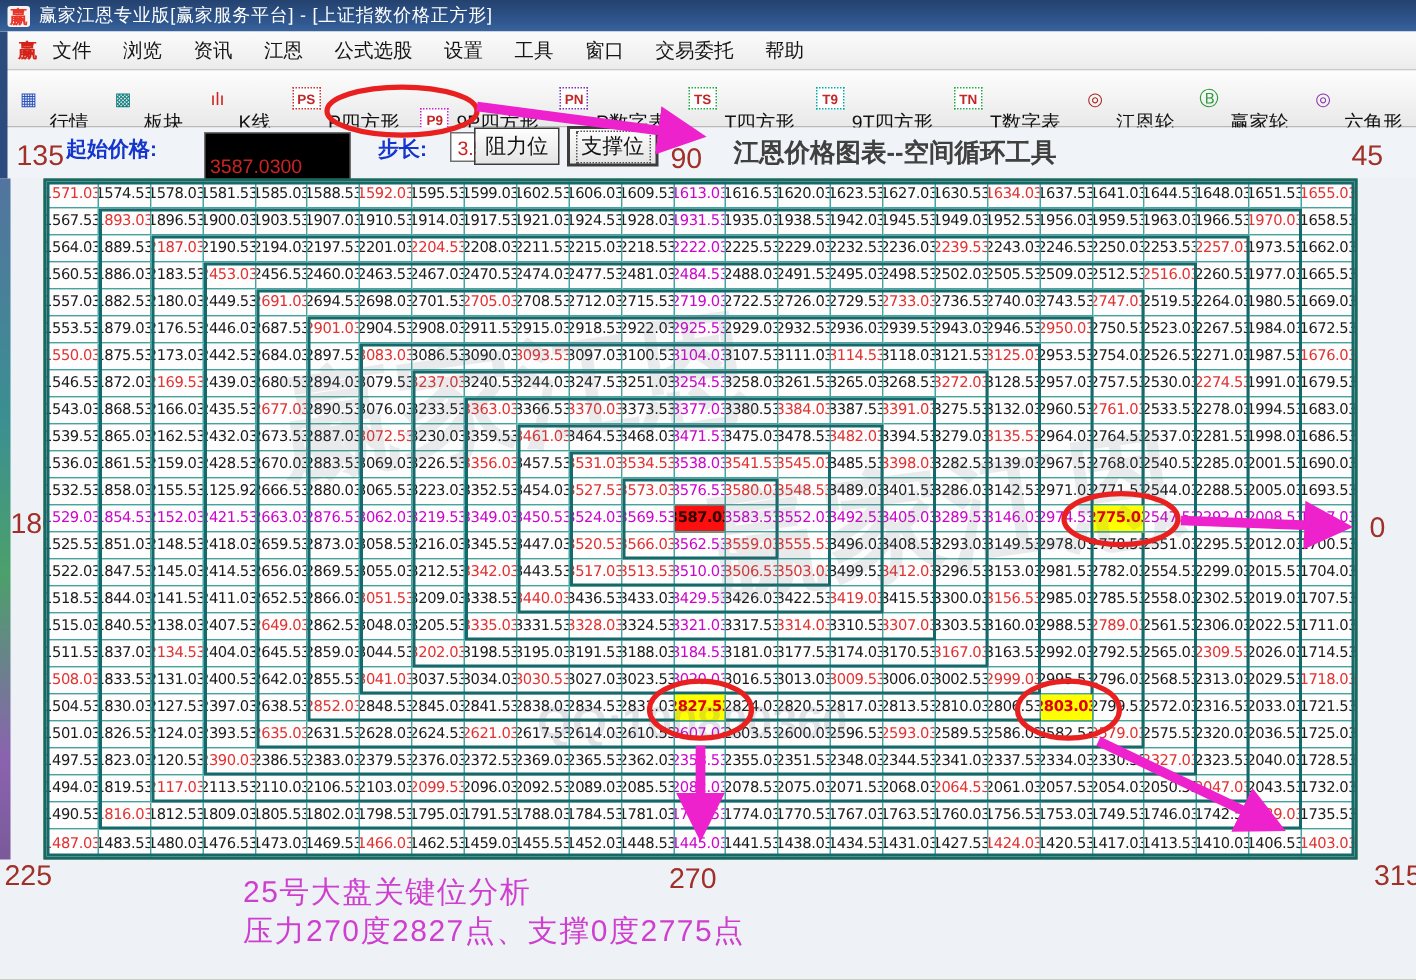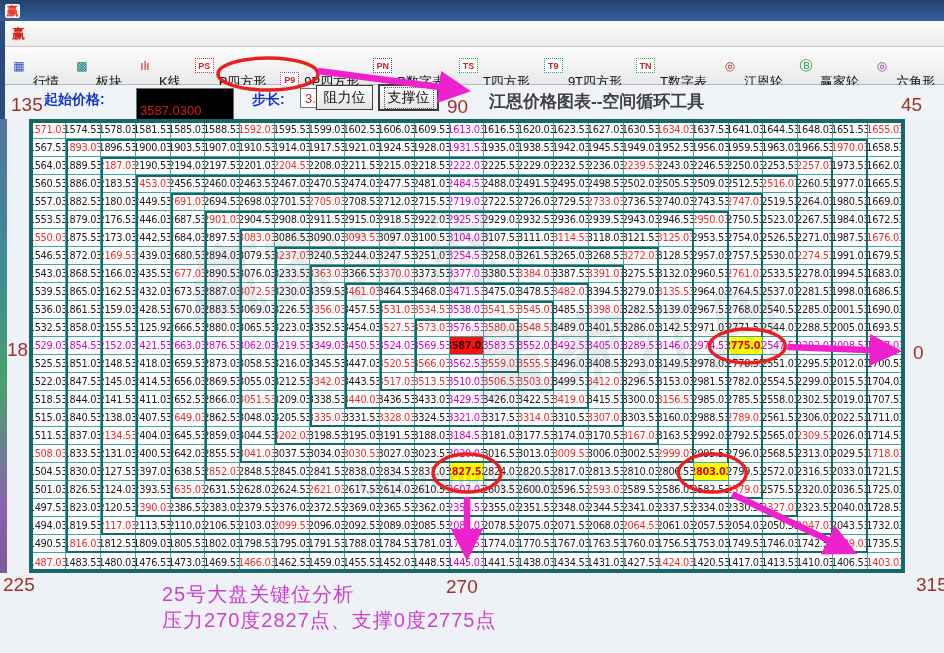--- a/index.html
+++ b/index.html
@@ -68,24 +68,26 @@
     white-space:nowrap;z-index:30;}
   #overlay{position:absolute;left:0;top:0;width:944px;height:653px;pointer-events:none;z-index:50;}
 </style>
 </head>
 <body>
 
 <div id="page">
 
   <div id="titlebar">
     <span class="logo">赢</span>
+    <span class="ttl">赢家江恩专业版[赢家服务平台] - [上证指数价格正方形]</span>
   </div>
 
   <div id="menubar">
     <span class="logo">赢</span>
+    <span id="menuItems"><span class="mitem">文件</span><span class="mitem">浏览</span><span class="mitem">资讯</span><span class="mitem">江恩</span><span class="mitem">公式选股</span><span class="mitem">设置</span><span class="mitem">工具</span><span class="mitem">窗口</span><span class="mitem">交易委托</span><span class="mitem">帮助</span></span>
   </div>
 
   <div id="toolbar">
       <span class="titem">
         <span class="ticon" style="color: rgb(42, 82, 190);">▦</span>
         <span class="tlabel">行情</span>
       </span>
       <span class="titem">
         <span class="ticon" style="color: rgb(14, 125, 125);">▩</span>
         <span class="tlabel">板块</span>

